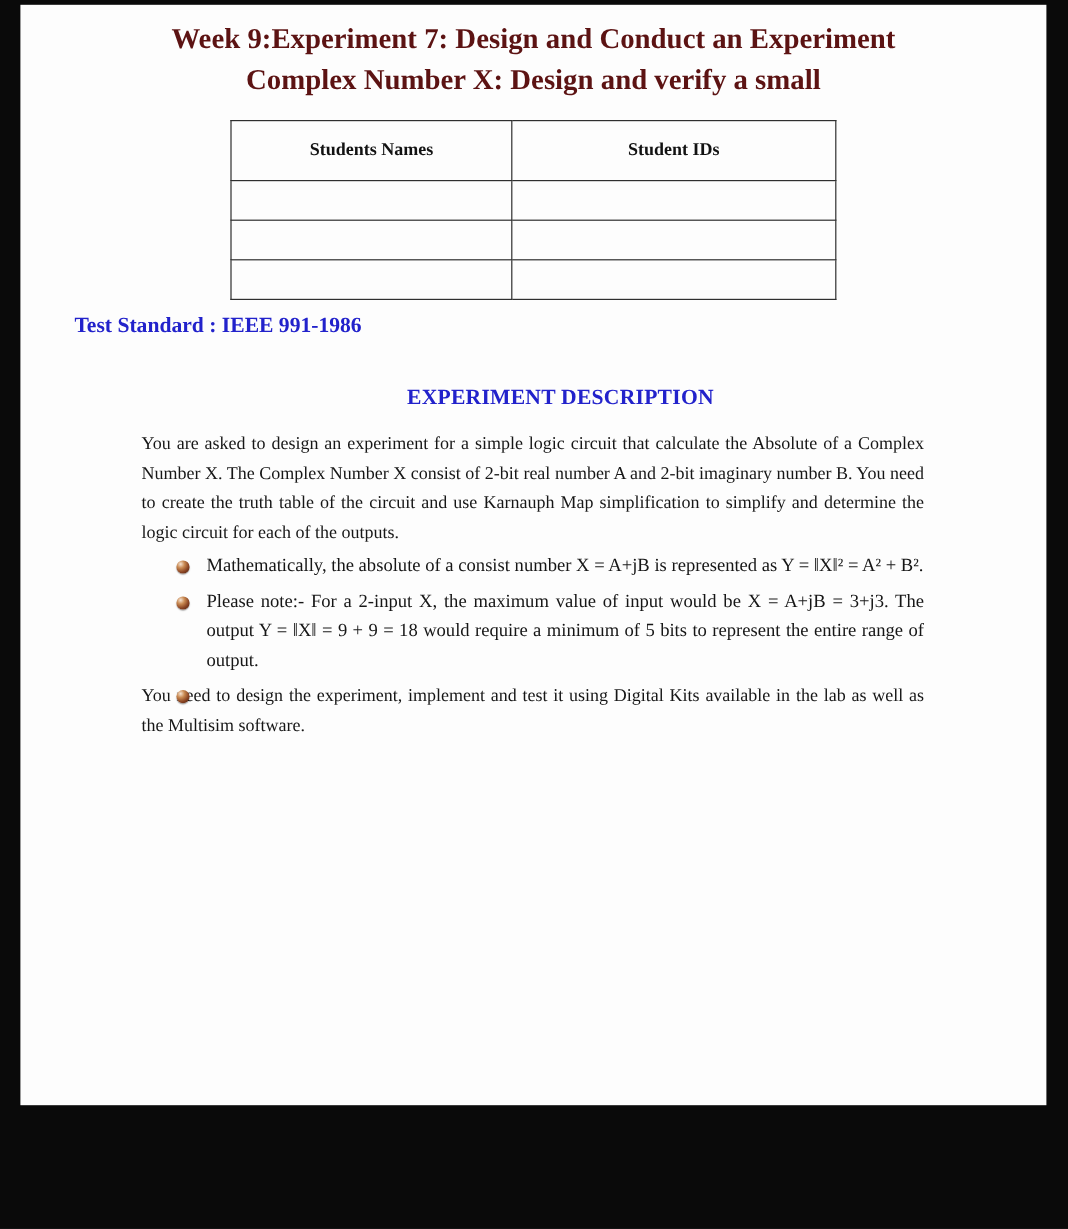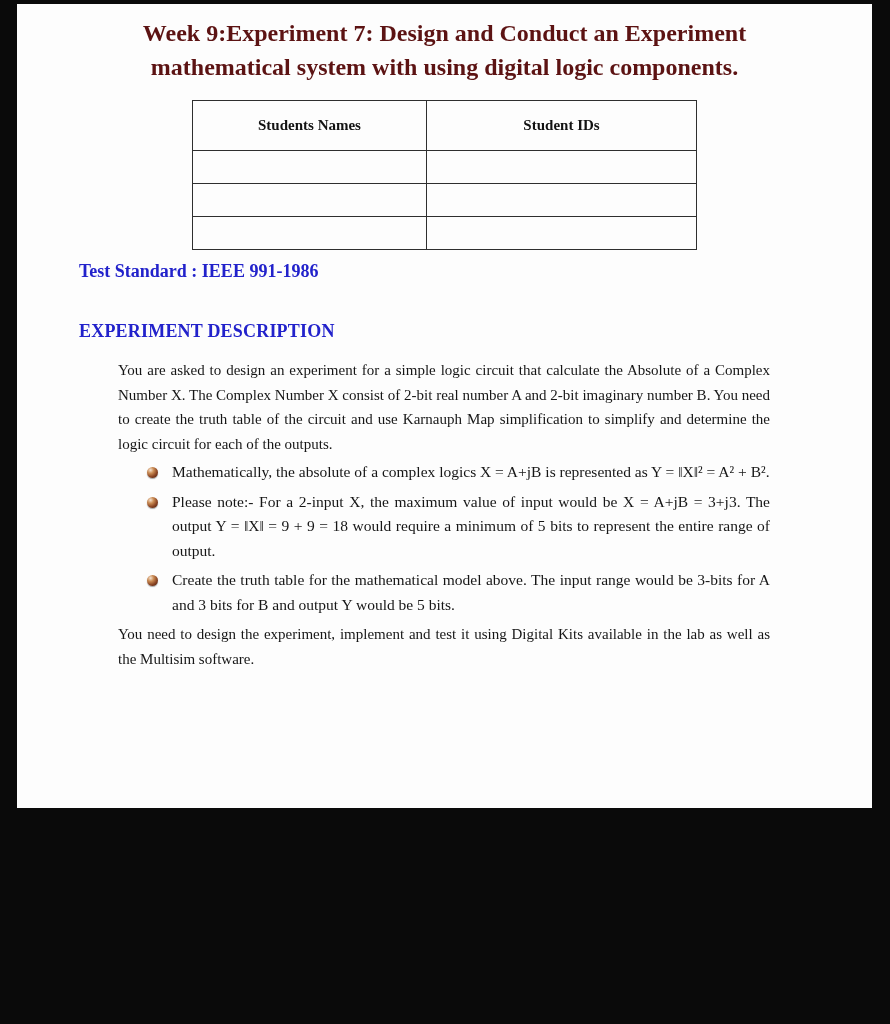--- a/index.html
+++ b/index.html
@@ -5,21 +5,21 @@
   * { margin: 0; padding: 0; box-sizing: border-box; }
   html, body {
     width: 890px; height: 1024px;
     background: var(--frame_black, #0a0a0a);
     font-family: "Liberation Serif", "DejaVu Serif", serif;
     overflow: hidden;
   }
   .page {
     position: absolute;
     left: 17px; top: 4px;
-    width: 855px; height: 804px;
+    width: 855px; height: 917px;
     background: var(--page_white, #fdfdfd);
   }
   .doc-title {
     margin-top: 12px;
     text-align: center;
     font-weight: 700;
     font-size: 24px;
     line-height: 34px;
     color: var(--title_maroon, #5c1313);
   }
@@ -37,28 +37,28 @@
     height: 21px;
     font-size: 15px;
     font-weight: 700;
     text-align: center;
     color: #121212;
   }
   table.students-table td { height: 23px; }
   .col-names { width: 234px; }
   .col-ids   { width: 270px; }
   .blue-heading {
-    margin-left: 62px;
+    margin-left: 45px;
     font-weight: 700;
     font-size: 18px;
     line-height: 22px;
     color: var(--heading_blue, #2222cb);
   }
   .test-standard { margin-top: 10px; }
-  .section-heading { margin-top: 38px; letter-spacing: 0.2px; }
+  .section-heading { margin-top: 38px; letter-spacing: 0.2px; text-align: center; }
   .paragraph {
     margin: 16px 102px 0 101px;
     font-size: 15px;
     line-height: 24.5px;
     text-align: justify;
     color: var(--body_text, #161616);
   }
   .closing { margin-top: 4px; }
   ul.notes-list {
     list-style: none;
@@ -85,21 +85,21 @@
   }
   .formula { white-space: nowrap; }
 </style>
 </head>
 <body>
 
 <div class="page">
 
   <div class="doc-title">
     <div>Week 9:Experiment 7: Design and Conduct an Experiment</div>
-    <div>mathematical system with using digital logic components.</div>
+    <div>Complex Number X: Design and verify a small</div>
   </div>
 
   <table class="students-table">
     <colgroup>
         <col class="col-names">
         <col class="col-ids">
       </colgroup>
     <thead>
       <tr>
         <th>Students Names</th>
@@ -124,28 +124,27 @@
 
   <div class="blue-heading test-standard">Test Standard : IEEE 991-1986</div>
 
   <div class="blue-heading section-heading">EXPERIMENT DESCRIPTION</div>
 
   <p class="paragraph">You are asked to design an experiment for a simple logic circuit that calculate the Absolute of a Complex Number X.  The Complex Number X consist of 2-bit real number A and 2-bit imaginary number B.  You need to create the truth table of the circuit and use Karnauph Map simplification to simplify and determine the logic circuit for each of the outputs.</p>
 
   <ul class="notes-list">
     <li>
       <span class="bullet-icon"></span>
-      <span>Mathematically, the absolute of a complex logics X = A+jB is represented as</span>
+      <span>Mathematically, the absolute of a consist number X = A+jB is represented as</span>
        <span class="formula">Y = ‖X‖² = A² + B².</span>
     </li>
     <li>
       <span class="bullet-icon"></span>
       <span>Please note:- For a 2-input X, the maximum value of input would be X = A+jB = 3+j3. The output Y = ‖X‖ = 9 + 9 = 18 would require a minimum of 5 bits to represent the entire range of output.</span>
     </li>
     <li>
       <span class="bullet-icon"></span>
-      <span>Create the truth table for the mathematical model above.  The input range would be 3-bits for A and 3 bits for B and output Y would be 5 bits.</span>
     </li>
   </ul>
 
   <p class="paragraph closing">You need to design the experiment, implement and test it using Digital Kits available in the lab as well as the Multisim software.</p>
 
 </div>
 
 </body></html>

